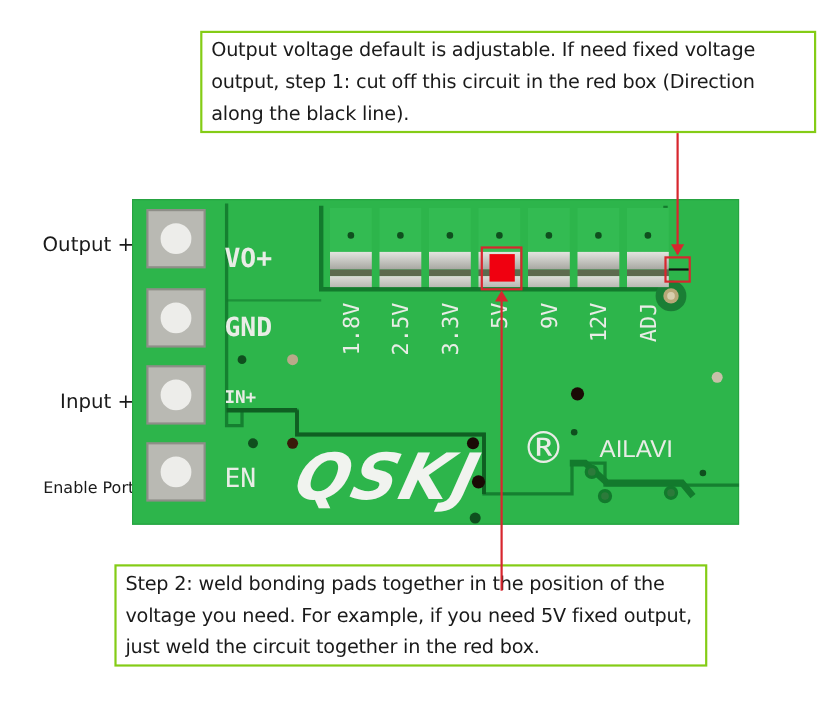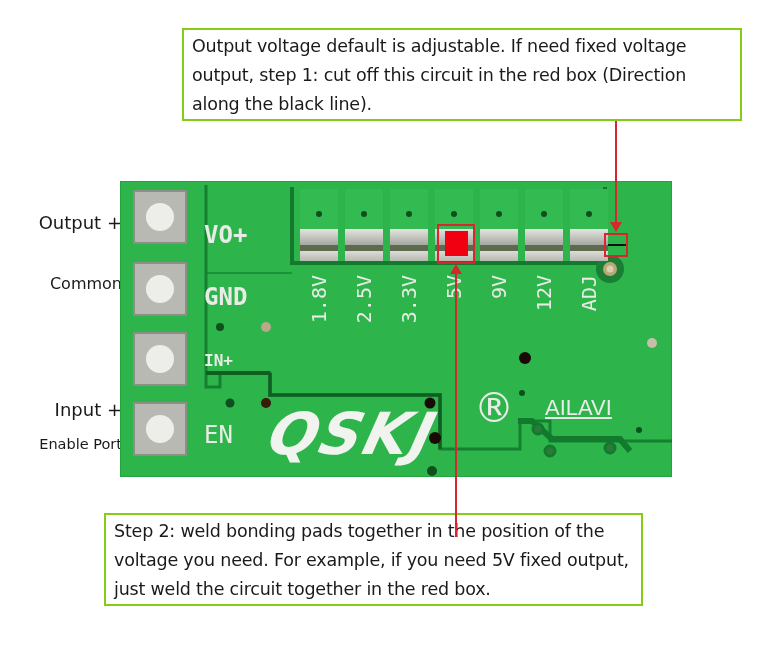--- a/index.html
+++ b/index.html
@@ -18,23 +18,22 @@
 <div id="callout-top" class="callout">
   <span>Output voltage default is adjustable. If need fixed voltage output, step 1: cut off this circuit in the red box (Direction along the black line).</span>
 </div>
 
 <div id="callout-bottom" class="callout">
   <span>Step 2: weld bonding pads together in the position of the voltage you need. For example, if you need 5V fixed output, just weld the circuit together in the red box.</span>
 </div>
 
 <div class="pin-label" style="left:22px;top:212px;font-size:18px;width:100px;">Output +</div>
 <div class="pin-label" style="left:22px;top:274px;font-size:16px;line-height:20px;width:100px;">
-  <div>Common</div>
 </div>
-<div class="pin-label" style="left:22px;top:355px;font-size:18px;width:100px;margin-top:44px;">Input +</div>
+<div class="pin-label" style="left:22px;top:355px;font-size:18px;width:100px;">Input +</div>
 <div class="pin-label" style="left:18px;top:436px;font-size:14.5px;width:104px;">Enable Port</div>
 
 <div class="board">
   <svg width="552" height="296" viewBox="0 0 552 296" style="position:absolute;left:0;top:0;">
 
     <path d="M86 4 L86 206 L100 206 L100 192 L150 192 L150 214 L320 214 L320 268 L400 268 L400 240 L430 240 L430 260 L552 260" fill="none" stroke="#137a2d" stroke-width="3" opacity="0.9"></path>
     <path d="M86 192 L150 192" fill="none" stroke="#0f5f22" stroke-width="4"></path>
     <path d="M150 192 L150 214 L320 214 L320 268" fill="none" stroke="#0f5f22" stroke-width="3.5"></path>
     <path d="M172 6 L172 82 L485 82 L485 6" fill="none" stroke="#137a2d" stroke-width="4"></path>
     <path d="M86 92 L172 92" fill="none" stroke="#137a2d" stroke-width="2" opacity="0.6"></path>
@@ -132,21 +131,21 @@
       <div class="silk" style="left: 229px; top: 94px; font-size: 20px; writing-mode: vertical-rl; transform: rotate(180deg); line-height: 30px; font-weight: normal;">2.5V</div>
       <div class="silk" style="left: 274px; top: 94px; font-size: 20px; writing-mode: vertical-rl; transform: rotate(180deg); line-height: 30px; font-weight: normal;">3.3V</div>
       <div class="silk" style="left: 319px; top: 94px; font-size: 20px; writing-mode: vertical-rl; transform: rotate(180deg); line-height: 30px; font-weight: normal;">5V</div>
       <div class="silk" style="left: 364px; top: 94px; font-size: 20px; writing-mode: vertical-rl; transform: rotate(180deg); line-height: 30px; font-weight: normal;">9V</div>
       <div class="silk" style="left: 409px; top: 94px; font-size: 20px; writing-mode: vertical-rl; transform: rotate(180deg); line-height: 30px; font-weight: normal;">12V</div>
       <div class="silk" style="left: 454px; top: 94px; font-size: 20px; writing-mode: vertical-rl; transform: rotate(180deg); line-height: 30px; font-weight: normal;">ADJ</div>
     </div>
 
   <div class="silk" style="left:150px;top:222px;font-size:58px;font-style:italic;font-family:'DejaVu Sans','Liberation Sans',sans-serif;letter-spacing:2px;transform:skewX(-14deg);color:#f1f3ef;line-height:62px;">QSKJ</div>
   <div class="silk" style="left:354px;top:204px;font-size:40px;font-weight:normal;font-family:'DejaVu Sans',sans-serif;">®</div>
-  <div class="silk" style="left:425px;top:214px;font-size:22px;font-weight:normal;font-family:'Liberation Sans',sans-serif;text-decoration:underline;">AILAVI</div>
+  <div class="silk" style="left:425px;top:214px;font-size:22px;font-weight:normal;font-family:'Liberation Sans',sans-serif;">AILAVI</div>
 </div>
 
 <div style="position:absolute;left:604px;top:233px;width:24px;height:24px;border:2px solid #d8262e;box-sizing:border-box;">
   <div style="position:absolute;left:2px;top:9px;width:18px;height:2px;background:#111;"></div>
 </div>
 <div style="position:absolute;left:437px;top:224px;width:38px;height:40px;border:2px solid #d8262e;box-sizing:border-box;">
   <div style="position:absolute;left:6px;top:5px;width:23px;height:25px;background:#f00010;"></div>
 </div>
 
 <div class="redline" style="left:615px;top:121px;width:2px;height:110px;"></div>

